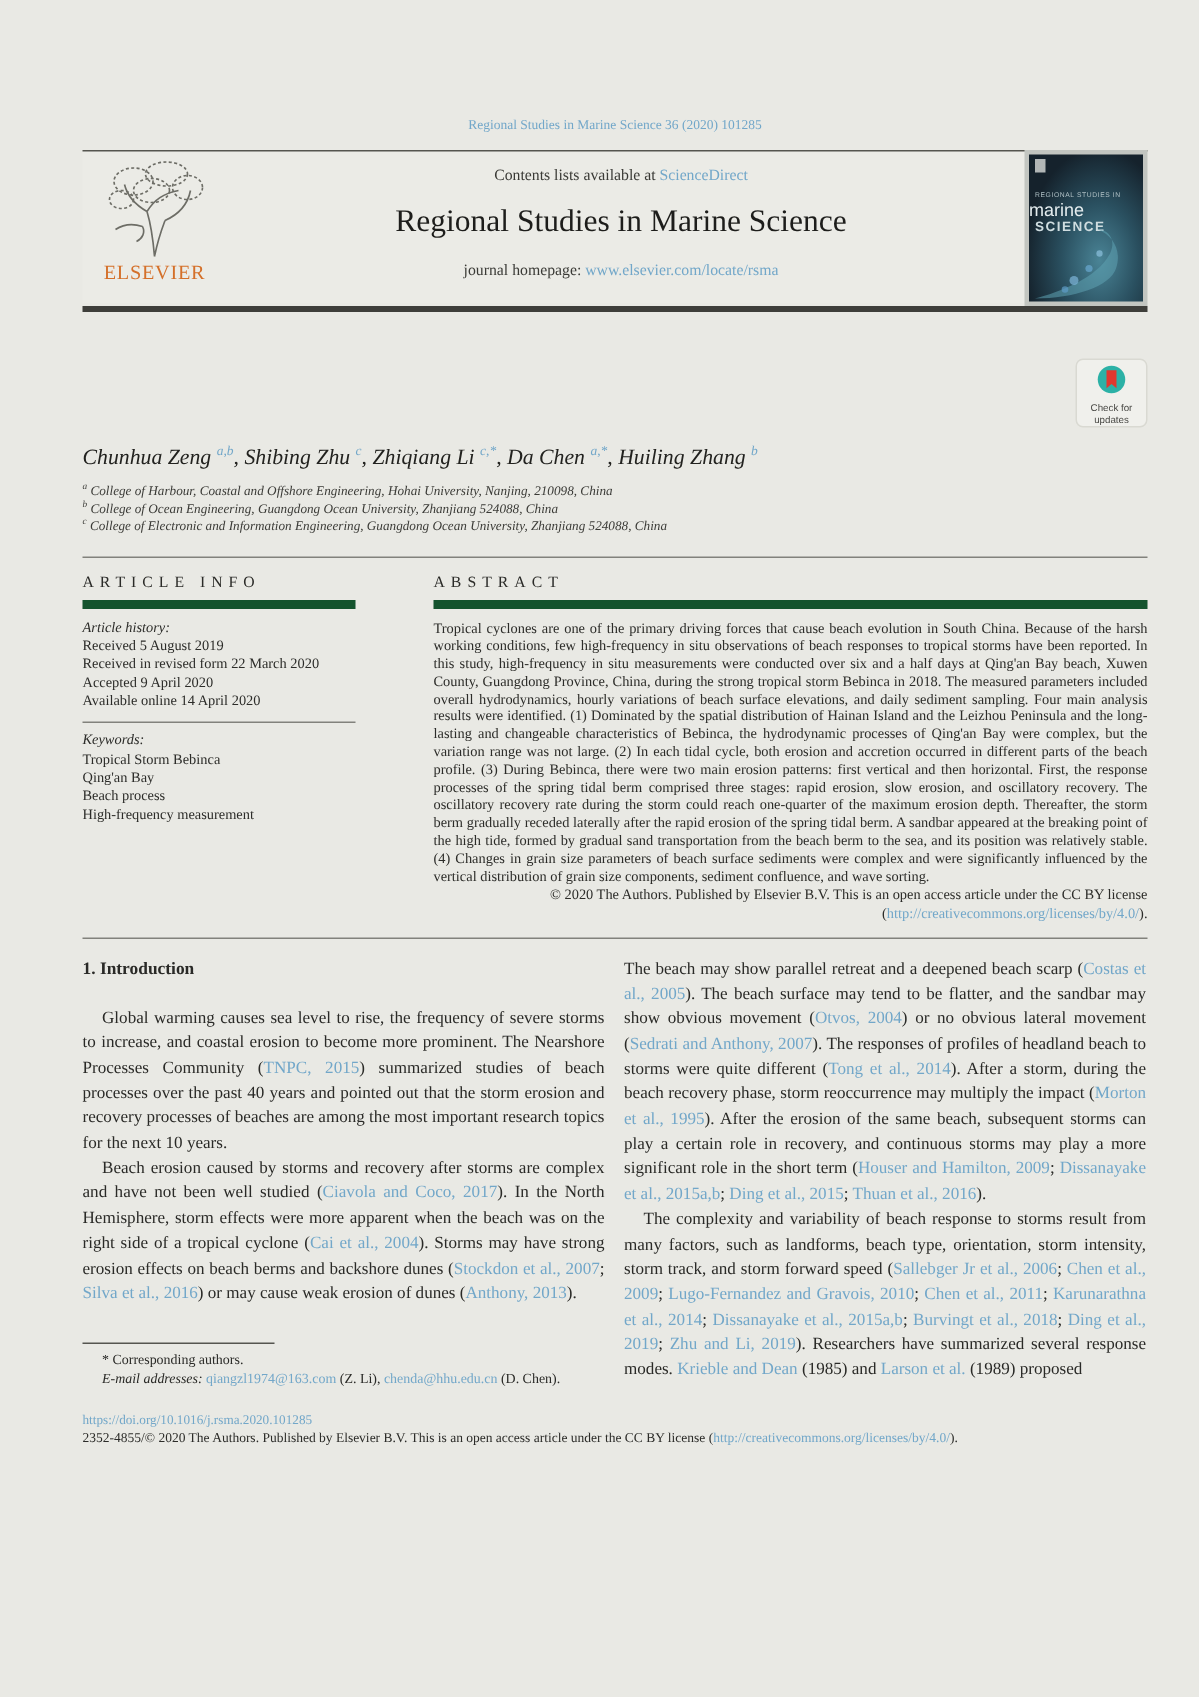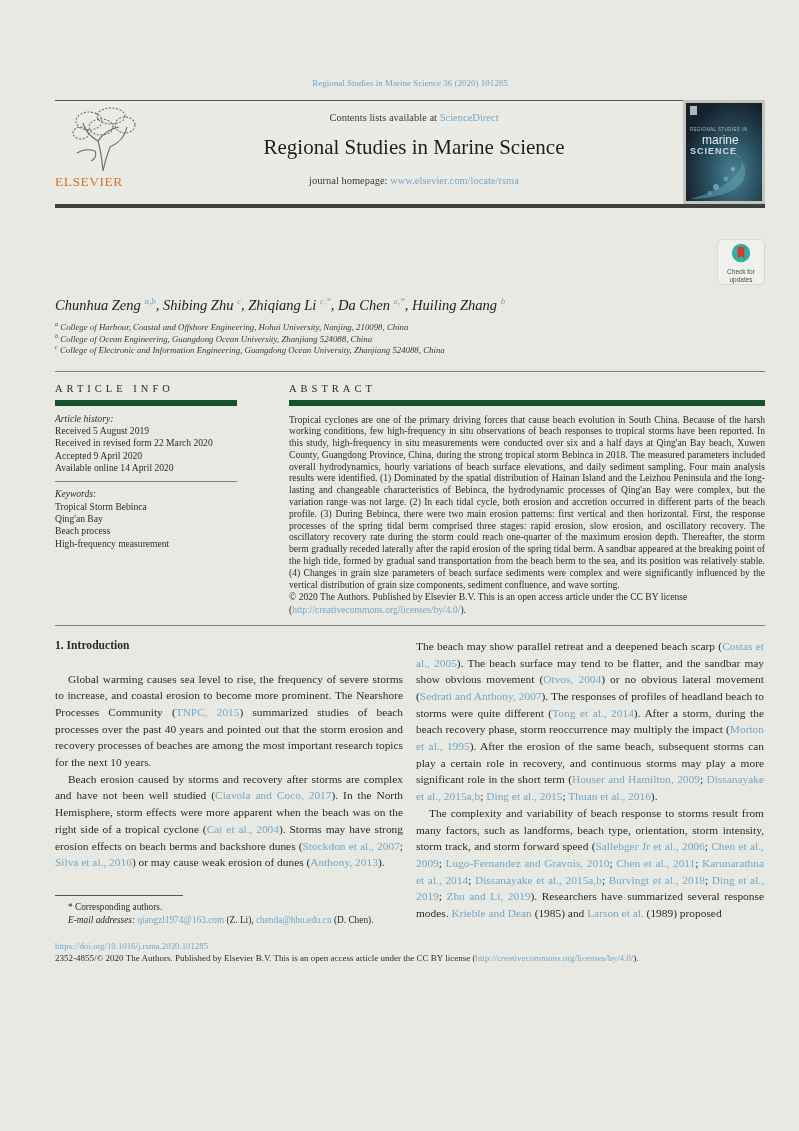--- a/index.html
+++ b/index.html
@@ -11,33 +11,33 @@
   sup{font-size:70%;line-height:0;}
 
   
   .running-head{padding-top:78px;text-align:center;font-size:9px;color:#72a7c9;}
 
   
   .header-banner{margin-top:12px;border-top:1.5px solid #55554f;background:#ebebe6;
                  display:flex;align-items:stretch;height:101px;}
   .logo-col{width:96px;padding-top:6px;}
   .logo-col svg{display:block;margin:0 auto;}
-  .elsevier-word{font-size:13.5px;color:#d4702a;letter-spacing:.5px;text-align:left;margin-top:1px;}
+  .elsevier-word{font-size:13.5px;color:#d4702a;letter-spacing:.5px;text-align:center;margin-top:1px;}
   .center-col{flex:1;text-align:center;padding-top:11px;}
   .contents-line{font-size:10.5px;color:#3a3a36;}
   .journal-title{font-size:21px;color:#1d1d1b;margin-top:12px;}
   .homepage-line{font-size:10.5px;color:#3a3a36;margin-top:15px;}
   .cover-col{width:88px;display:flex;align-items:center;justify-content:flex-end;}
   .cover-frame{width:76px;height:98px;background:#c2c5c0;padding:3px;}
   .cover-inner{position:relative;width:100%;height:100%;
      background:radial-gradient(ellipse at 62% 72%, #4a8496 0%, #2a5060 38%, #15222c 75%);
      font-family:"Liberation Sans",sans-serif;overflow:hidden;}
   .cover-chip{position:absolute;top:3px;left:4px;width:7px;height:9px;background:#d8dcda;opacity:.8;}
   .cover-top{position:absolute;top:24px;left:4px;font-size:4.5px;color:#aebfc4;letter-spacing:.4px;}
-  .cover-marine{position:absolute;top:30px;left:16px;font-size:12px;color:#e4ecee;}
+  .cover-marine{position:absolute;top:30px;left:0;font-size:12px;color:#e4ecee;}
   .cover-science{position:absolute;top:43px;left:4px;font-size:9px;font-weight:bold;color:#cfdde0;letter-spacing:1px;}
   .cover-swoosh{position:absolute;bottom:0;left:0;}
 
   .thick-bar{height:4px;background:#3e3e3a;margin-top:2px;}
 
   
   .title-row{display:flex;margin-top:31px;}
   .article-title{width:625px;font-size:19.5px;line-height:25.5px;color:#1c1c1a;font-weight:500;}
   .badge{margin-left:auto;width:48px;height:46px;background:#f0f0ec;border:1px solid #d9d9d2;
          border-radius:5px;text-align:center;padding-top:3px;box-sizing:border-box;}
@@ -52,21 +52,21 @@
   
   .info-abstract{display:flex;}
   .info-col{width:182px;margin-right:52px;flex-shrink:0;}
   .abstract-col{flex:1;}
   .section-head{font-size:10.5px;letter-spacing:4px;color:#2b2b28;padding:11px 0 6px;
                 border-bottom:6px solid #14532d;}
   .info-label{font-style:italic;font-size:9.6px;margin-top:7px;line-height:12.5px;}
   .info-line{font-size:9.6px;line-height:12.3px;}
   .info-divider{border-top:1px solid #82827c;margin:7px 0 6px;}
   .abstract-text{font-size:9.6px;line-height:11.8px;text-align:justify;margin-top:8px;color:#2c2c29;}
-  .abstract-copyright{font-size:9.6px;line-height:12.2px;margin-top:1px;}
+  .abstract-copyright{font-size:9.6px;line-height:12.2px;text-align:right;margin-top:1px;}
 
   
   .body-cols{display:flex;gap:13px;margin-top:12px;}
   .col{width:348px;font-size:11.4px;line-height:16.7px;text-align:justify;color:#2a2a27;}
   .sec-head{font-size:11.6px;font-weight:bold;margin:0 0 16px;text-align:left;}
   .col p{margin:0;text-indent:13px;}
   .col p.noindent{text-indent:0;}
 
   
   .footnote{margin-top:24px;font-size:9.3px;line-height:12.6px;width:348px;}

